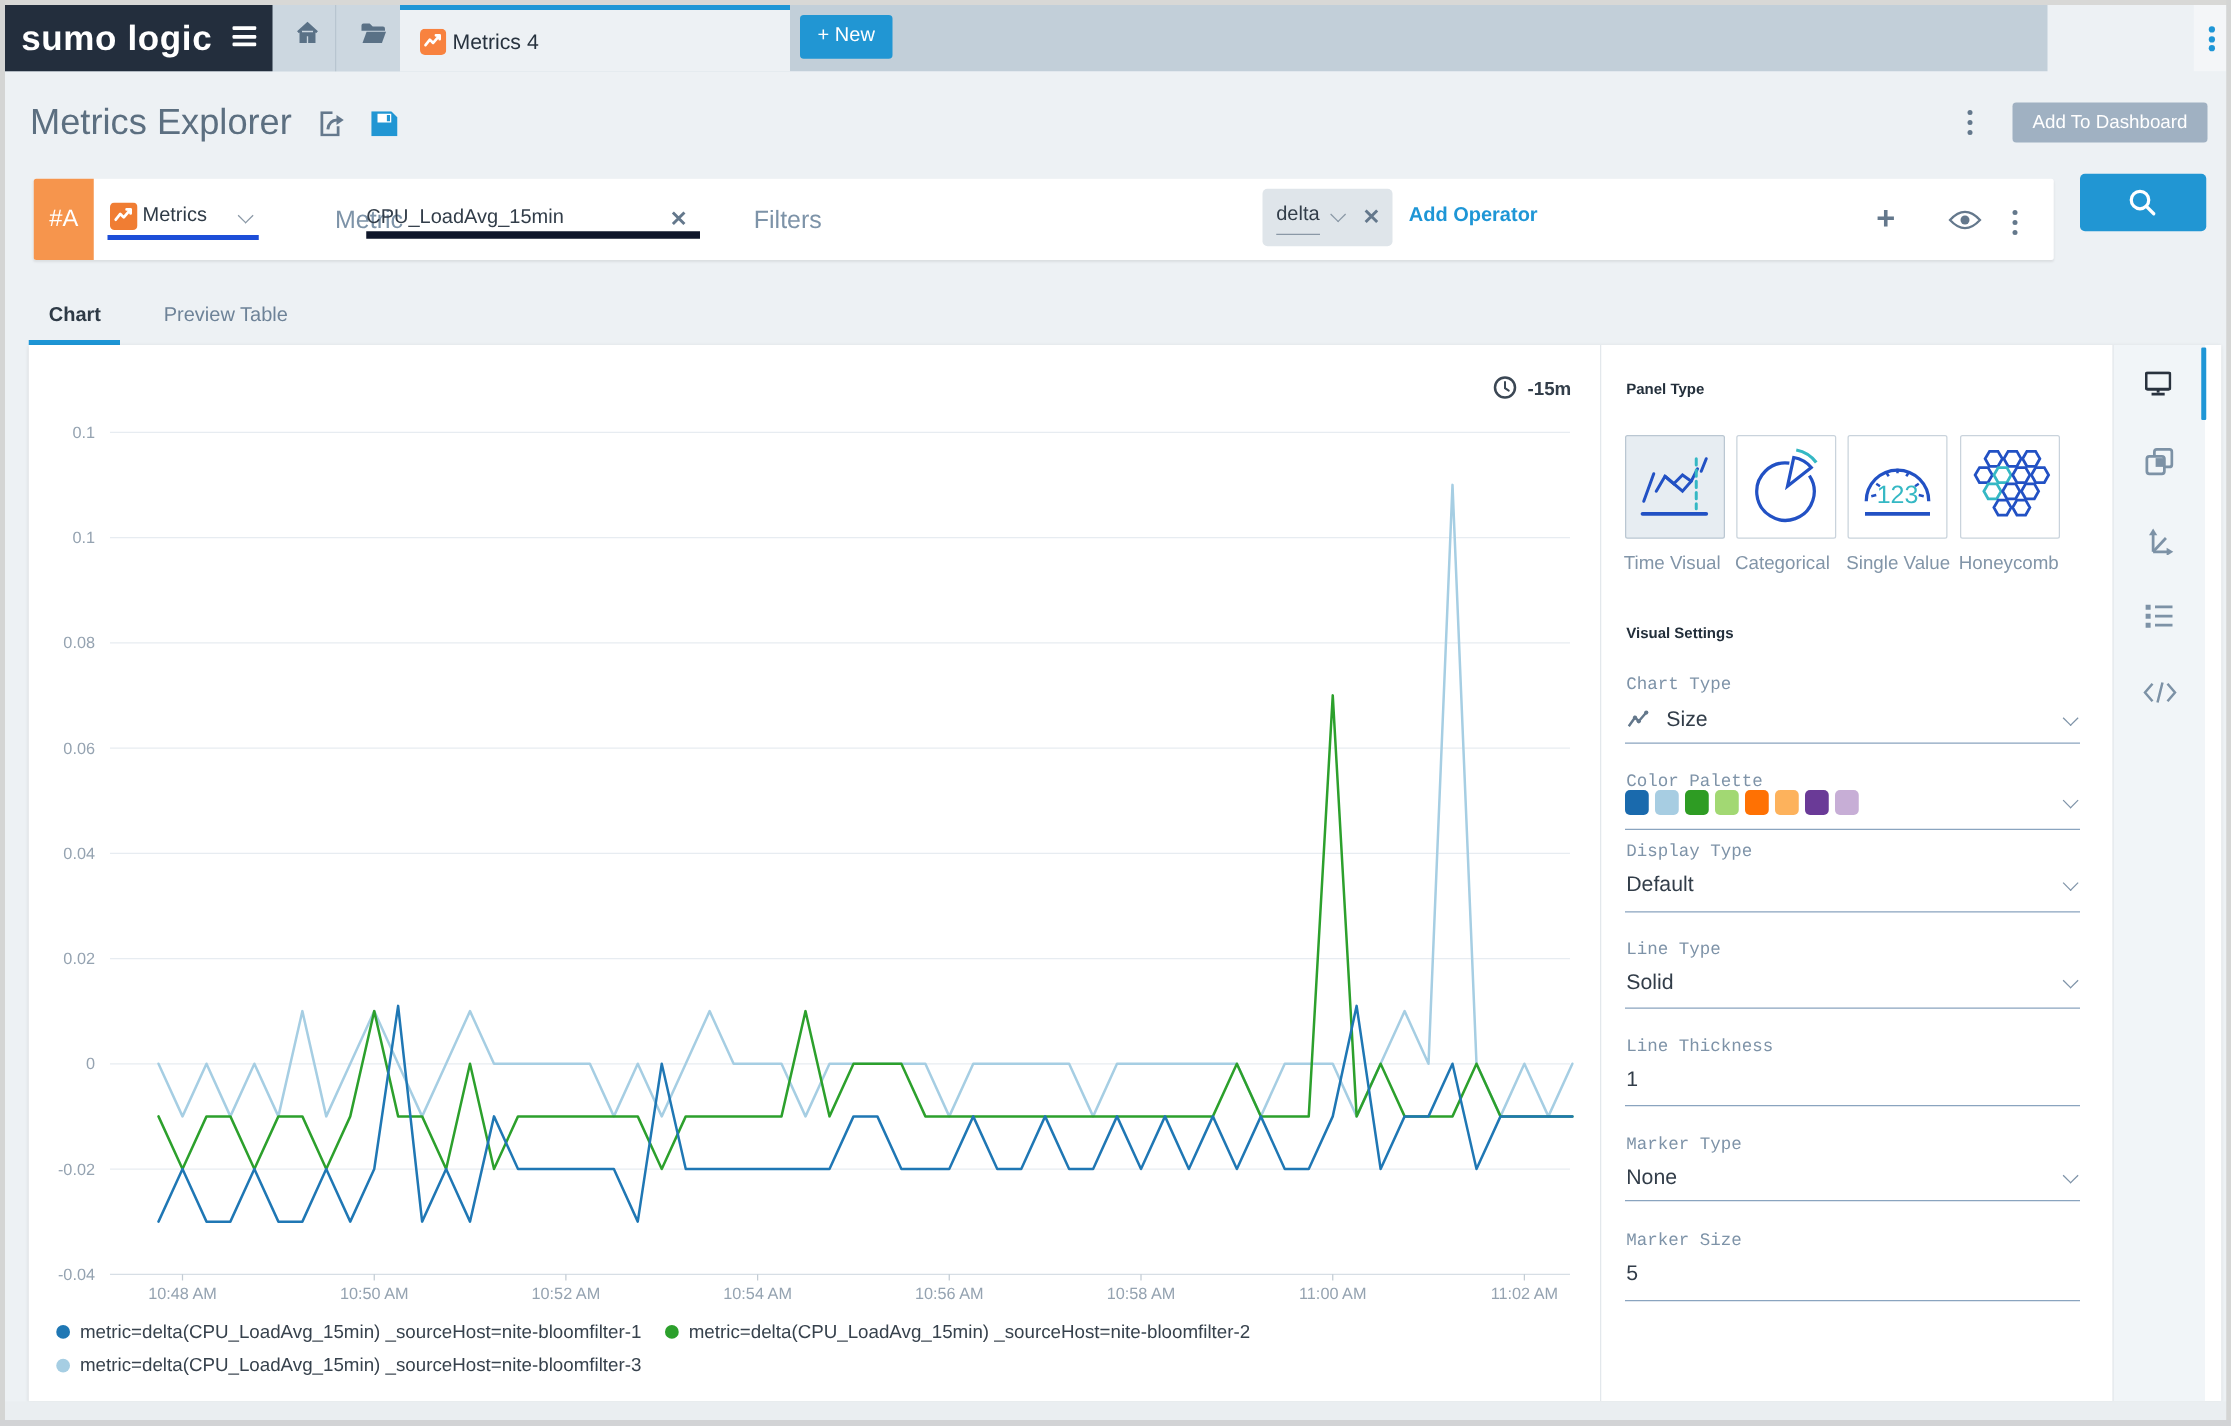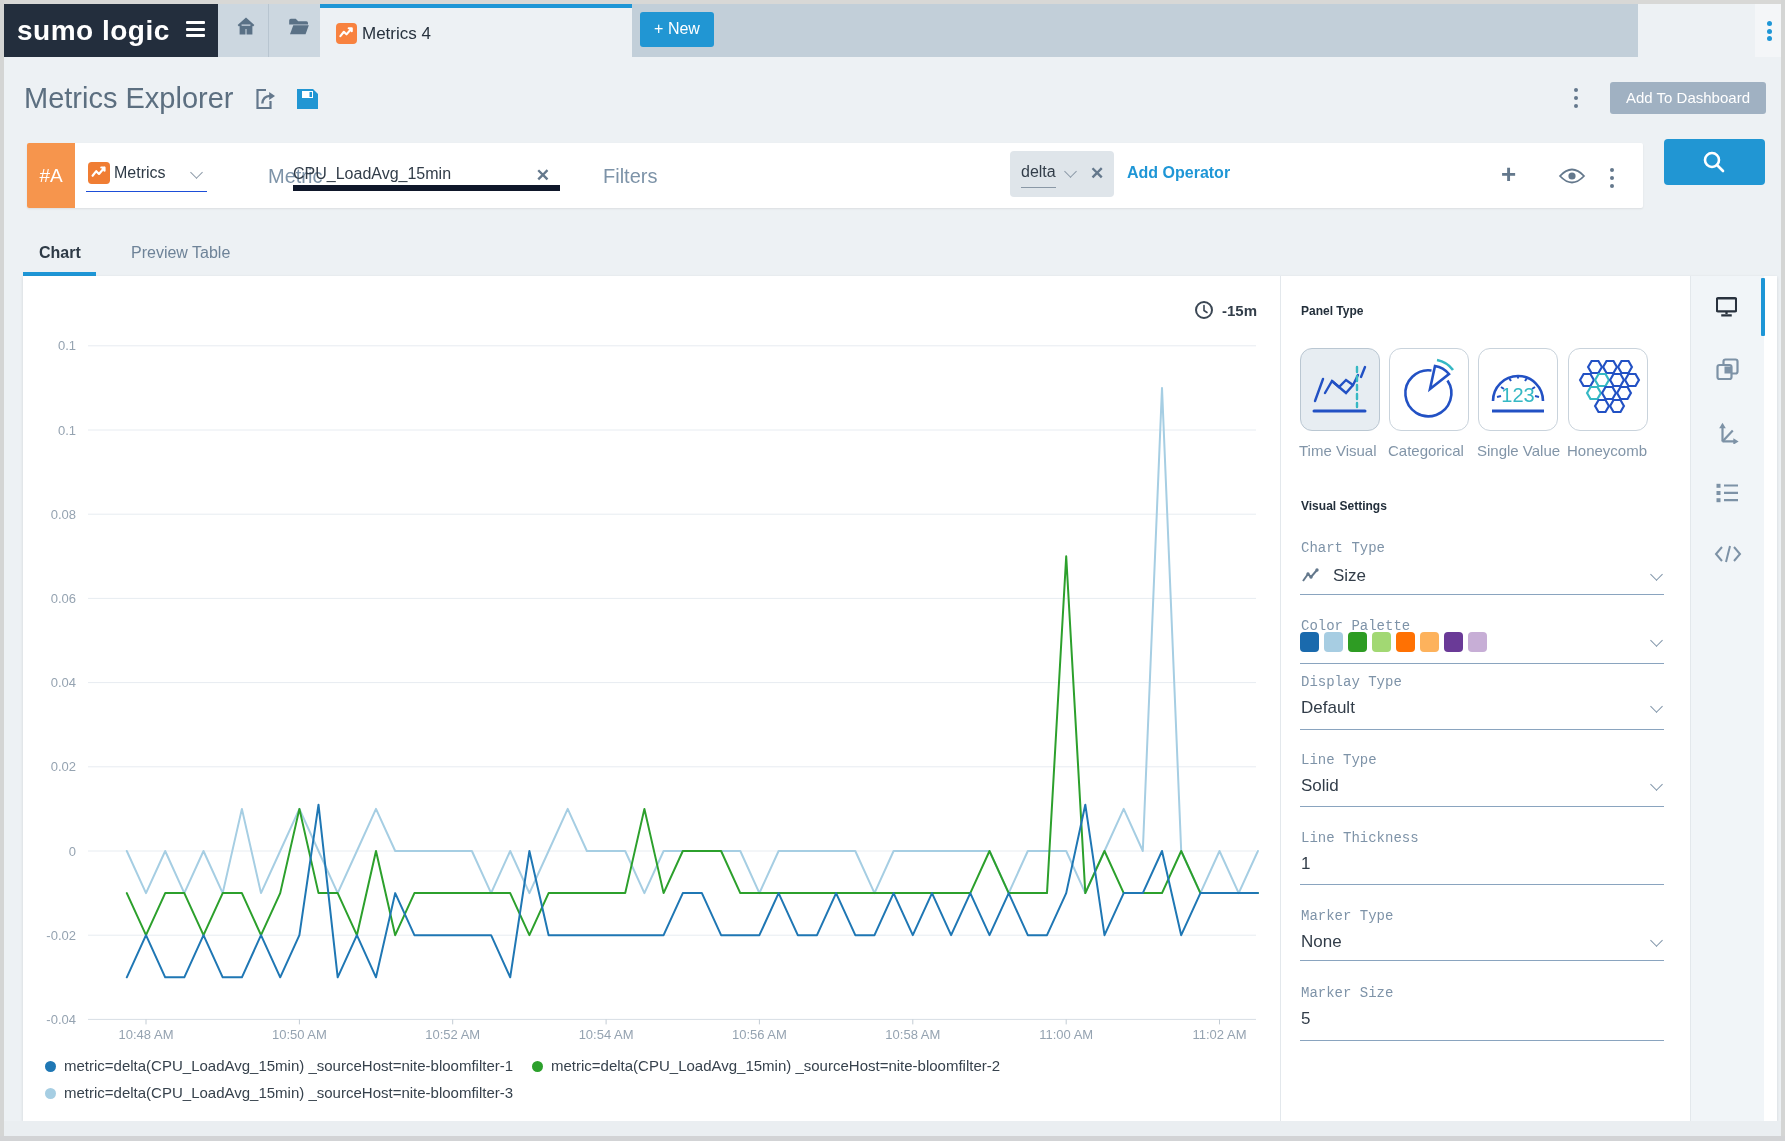--- a/index.html
+++ b/index.html
@@ -26,21 +26,21 @@
 .bluedots { position:absolute; left:1767px; top:17px; width:5px; }
 .bluedots span { display:block; width:5px; height:5px; border-radius:50%; background:#1e96d6; margin-bottom:2.5px; }
 
 .title { position:absolute; left:24px; top:82px; font-size:29px; color:#5c6f80; }
 .hdots { position:absolute; left:1574px; top:88px; width:4px; }
 .hdots span, .qdots span { display:block; width:4px; height:4px; border-radius:50%; background:#64788c; margin-bottom:4px; }
 .addbtn { position:absolute; left:1610px; top:82px; width:156px; height:32px; background:#a0b1c2; border-radius:3px; color:#fff; font-size:15px; text-align:center; line-height:31px; }
 
 .qrow { position:absolute; left:27px; top:143px; width:1616px; height:65px; background:#fff; border-radius:2px; box-shadow:0 1px 2px rgba(0,0,0,0.08); }
 .qA { position:absolute; left:0; top:0; width:48px; height:65px; background:#f6954d; color:#fff; font-size:19px; text-align:center; line-height:65px; border-radius:2px 0 0 2px; }
-.mdrop { position:absolute; left:59px; top:16px; width:121px; height:33px; border-bottom:1px solid #1d4ed8; }
+.mdrop { position:absolute; left:59px; top:16px; width:121px; height:33px; border-bottom:4px solid #1d4ed8; }
 .mdrop .mico { position:absolute; left:2px; top:3px; }
 .mdrop .lbl { position:absolute; left:28px; top:5px; font-size:16px; color:#2e3a46; }
 .caret { width:9px; height:9px; border-right:1.6px solid #8a98a6; border-bottom:1.6px solid #8a98a6; transform:rotate(45deg); }
 .mdrop .caret { position:absolute; right:6px; top:9px; }
 .qlabel { position:absolute; top:22px; font-size:20px; color:#7d93a8;margin-left:30px; }
 .qinput { position:absolute; top:14px; height:34px; border-bottom:6px solid #0f172a; font-size:16px; color:#323d49; }
 .xmark { position:absolute; color:#64788c; font-size:17px; font-weight:bold; }
 .chip { position:absolute; background:#dfe5ea; border-radius:4px; color:#3f4b57; font-size:15px; }
 .addop { position:absolute; left:1100px; top:21px; font-size:16px; font-weight:bold; color:#1e96d6; }
 .qplus { position:absolute; left:1474px; top:16px; font-size:26px; color:#64788c; font-weight:bold; }
@@ -56,21 +56,21 @@
 .siderail { position:absolute; left:1667px; top:0; width:74px; height:845px; background:#f1f5f8; border-left:1px solid #e3e8ec; }
 .railbar { position:absolute; left:70px; top:2px; width:4px; height:58px; background:#1e96d6; border-radius:1px; }
 .chartsvg { position:absolute; left:1px; top:0; }
 .axlbl { font-size:13px; fill:#95a3b1; font-family:"Liberation Sans",sans-serif; }
 .m15 { font-size:15px; font-weight:bold; fill:#333e4a; font-family:"Liberation Sans",sans-serif; }
 .legend { position:absolute; font-size:15px; color:#37424d; }
 .ldot { display:inline-block; width:11px; height:11px; border-radius:50%; margin-right:8px; vertical-align:-1px; }
 
 .sp { position:absolute; left:1257px; top:0; width:410px; height:845px; }
 .sph { position:absolute; left:21px; font-size:12px; font-weight:bold; color:#232f3b; }
-.ptbox { position:absolute; top:72px; width:80px; height:83px; background:#fff; border:1px solid #c9d3dc; border-radius:12px; }
+.ptbox { position:absolute; top:72px; width:80px; height:83px; background:#fff; border:1px solid #c9d3dc; border-radius:2px; }
 .ptbox.sel { background:#e7edf2; border-color:#bac7d2; }
 .ptlbl { position:absolute; top:166px; font-size:15px; color:#8295a8; }
 .flabel { position:absolute; left:21px; font-size:14px; color:#7e93a8;font-family:Liberation Mono, monospace; }
 .fvalue { position:absolute; left:21px; font-size:17px; color:#323d49; }
 .funder { position:absolute; left:20px; width:364px; height:1px; background:#8aa4bf; }
 .fcaret { position:absolute; left:372px; width:9px; height:9px; border-right:1.6px solid #7e93a8; border-bottom:1.6px solid #7e93a8; transform:rotate(45deg); }
 .sw { position:absolute; width:19px; height:20px; border-radius:4px; }
 
 .botstrip { position:absolute; left:0; top:1121px; width:1785px; height:15px; background:#eaeef1; }
 </style></head>

